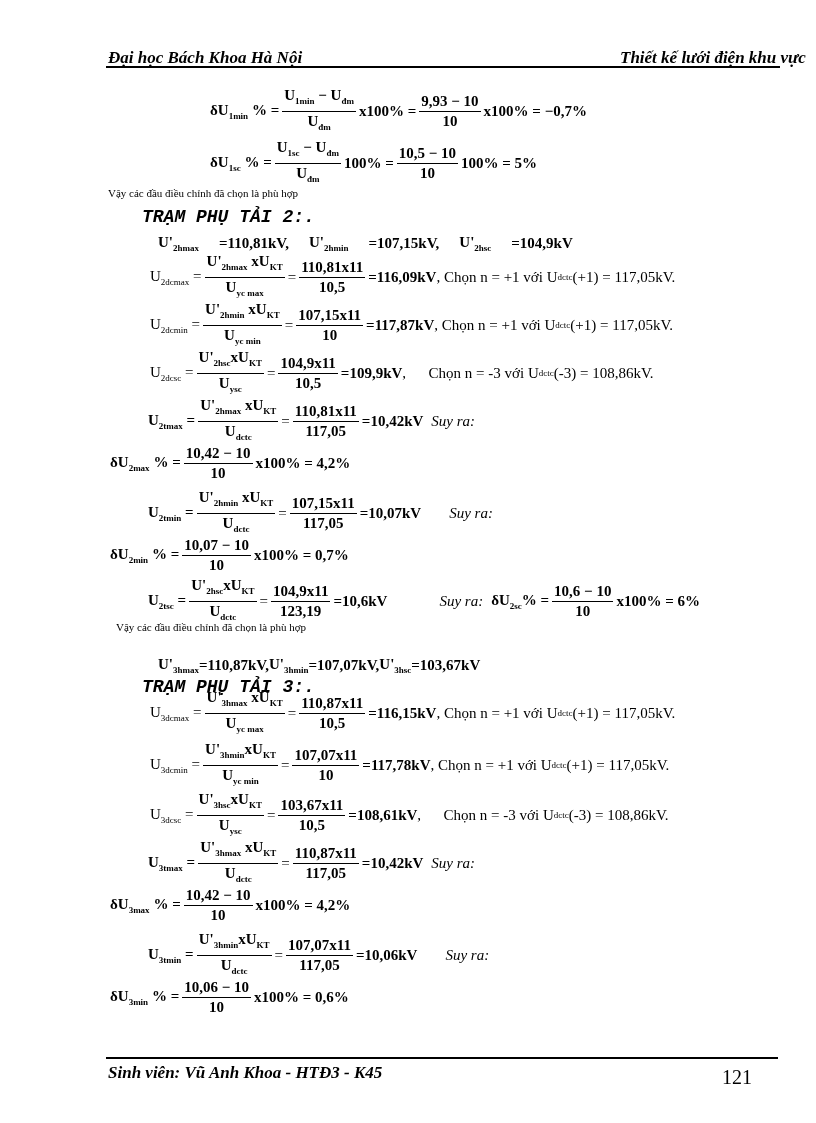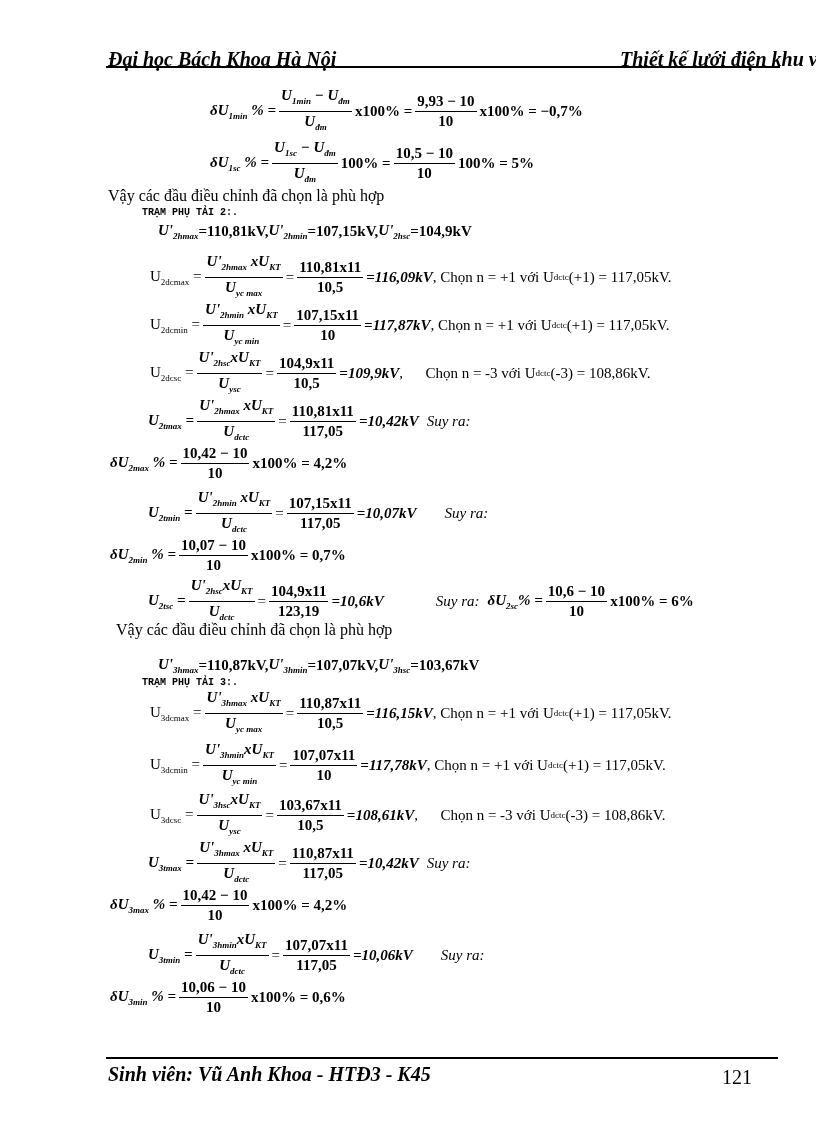--- a/index.html
+++ b/index.html
@@ -1,30 +1,30 @@
 <!DOCTYPE html>
 <html><head>
 <meta charset="utf-8">
 <style>
   html, body { margin:0; padding:0; background:#ffffff; }
   body { width:816px; height:1123px; position:relative; overflow:hidden; color:#000; font-family:"Liberation Serif", serif; }
   .abs { position:absolute; white-space:nowrap; }
-  .hdr { font-family:"Liberation Serif", serif; font-style:italic; font-weight:bold; font-size:20px; }
+  .hdr { font-family:"Liberation Serif", serif; font-style:italic; font-weight:bold; font-size:17px; }
   .hline { position:absolute; height:2px; background:#000; }
   .eq { position:absolute; white-space:nowrap; display:flex; align-items:center; font-family:"Liberation Serif", serif; font-size:15px; }
   .b { font-weight:bold; }
   .i { font-style:italic; }
-  .bi { font-weight:bold; font-style:italic; }
+  .bi { font-weight:bold; }
   .frac { display:inline-flex; flex-direction:column; align-items:center; margin:0 3px; vertical-align:middle; }
   .frac .num { border-bottom:1px solid #000; padding:0 2px 1px; line-height:18px; }
   .frac .den { padding:1px 2px 0; line-height:17px; }
   sub { font-size:9px; }
   .plain { font-family:"Liberation Serif", serif; font-size:15px; }
-  .mono { font-family:"Liberation Mono", monospace; font-weight:bold; font-size:10px; }
-  .txt { font-family:"Liberation Serif", serif; font-size:16px; }
+  .mono { font-family:"Liberation Mono", monospace; font-weight:bold; font-size:18px;font-style:italic; }
+  .txt { font-family:"Liberation Serif", serif; font-size:11px; }
   .sp { display:inline-block; width:8px; }
 </style>
 </head>
 <body>
 
 <div class="abs hdr" style="left:108px;top:48px;">Đại học Bách Khoa Hà Nội</div>
 <div class="abs hdr" style="left:620px;top:48px;text-align:center;">Thiết kế lưới  điện khu vực</div>
 <div class="hline" style="left:106px;top:66px;width:674px;"></div>
 
 <div class="eq" style="left:210px;top:86px;">
@@ -50,21 +50,21 @@
   <span class="frac b">
       <span class="num">10,5 − 10</span>
       <span class="den">10</span>
     </span>
   <span class="b">100% = 5%</span>
 </div>
 
 <div class="abs txt" style="left:108px;top:187px;">Vậy các đầu điều chỉnh đã chọn là phù hợp</div>
 
 <div class="abs mono" style="left:142px;top:207px;">TRẠM PHỤ TẢI 2:.</div>
-<div class="eq" style="left:158px;top:222px;">
+<div class="eq" style="left:158px;top:234px;gap:20px;">
   <span class="bi">U'<sub>2hmax</sub></span>
     <span class="b">=110,81kV,</span>
   <span class="bi">U'<sub>2hmin</sub></span>
     <span class="b">=107,15kV,</span>
   <span class="bi">U'<sub>2hsc</sub></span>
     <span class="b">=104,9kV</span>
 </div>
 
 <div class="eq" style="left:150px;top:252px;">
   <span><span>U</span><sub>2dcmax</sub> =</span>

